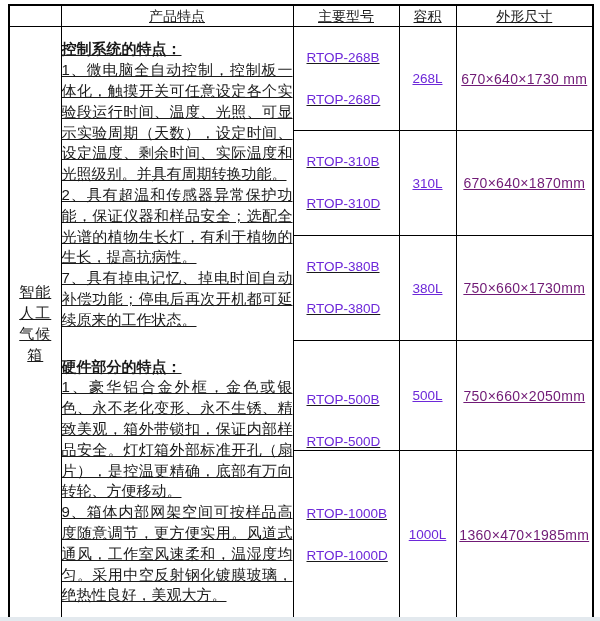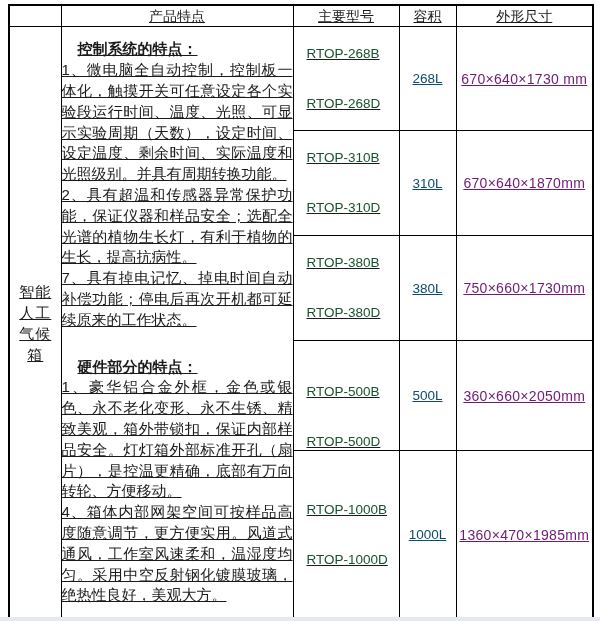--- a/index.html
+++ b/index.html
@@ -51,43 +51,43 @@
     letter-spacing: 1px;
     margin-left: 10px;
   }
   td.features-cell {
     vertical-align: top;
     padding: 5px 2px 0 5px;
     font-size: 15px;
     line-height: 20.8px;
   }
   .para { text-align: justify; }
-  .sec-title { font-weight: bold; text-align: left; margin-left: 16px; }
+  .sec-title { font-weight: bold; text-align: left; }
   .sec-gap { height: 26px; }
 
   .model-stack {
     display: flex;
     flex-direction: column;
     justify-content: center;
-    gap: 34px;
+    gap: 26px;
     padding-left: 13px;
     box-sizing: border-box;
     font-size: 13.5px;
     line-height: 16px;
-    color: #14532d;
+    color: #6d28d9;
   }
   .model-stack.h-a { height: 102px; }
   .model-stack.h-b { height: 103px; }
   .model-stack.h-c { height: 108px; justify-content: flex-end; }
   .model-stack.h-d { height: 167px; }
 
   td.cap-cell {
     text-align: center;
     font-size: 13.5px;
-    color: #0c4a6e;
+    color: #6d28d9;
   }
   td.dim-cell {
     text-align: center;
     font-size: 14px;
     color: #701a75;
     letter-spacing: 0.3px;
   }
   .bottom-strip {
     position: absolute;
     left: 0;
@@ -126,21 +126,21 @@
       <div>箱</div>
     </td>
     <td class="features-cell" rowspan="5">
       <div class="para sec-title">控制系统的特点：</div>
       <div class="para">1、微电脑全自动控制，控制板一体化，触摸开关可任意设定各个实验段运行时间、温度、光照、可显示实验周期（天数），设定时间、设定温度、剩余时间、实际温度和光照级别。并具有周期转换功能。</div>
       <div class="para">2、具有超温和传感器异常保护功能，保证仪器和样品安全；选配全光谱的植物生长灯，有利于植物的生长，提高抗病性。</div>
       <div class="para">7、具有掉电记忆、掉电时间自动补偿功能；停电后再次开机都可延续原来的工作状态。</div>
       <div class="sec-gap"></div>
       <div class="para sec-title">硬件部分的特点：</div>
       <div class="para">1、豪华铝合金外框，金色或银色、永不老化变形、永不生锈、精致美观，箱外带锁扣，保证内部样品安全。灯灯箱外部标准开孔（扇片），是控温更精确，底部有万向转轮、方便移动。</div>
-      <div class="para">4、箱体内部网架空间可按样品高度随意调节，更方便实用。风道式通风，工作室风速柔和，温湿度均匀。采用中空反射钢化镀膜玻璃，绝热性良好，美观大方。</div>
+      <div class="para">9、箱体内部网架空间可按样品高度随意调节，更方便实用。风道式通风，工作室风速柔和，温湿度均匀。采用中空反射钢化镀膜玻璃，绝热性良好，美观大方。</div>
     </td>
     <td>
       <div class="model-stack h-a">
         <span>RTOP-268B</span>
         <span>RTOP-268D</span>
       </div>
     </td>
     <td class="cap-cell">268L</td>
     <td class="dim-cell">670×640×1730 mm</td>
   </tr>
@@ -168,21 +168,21 @@
   </tr>
 
   <tr class="r3">
     <td>
       <div class="model-stack h-c">
         <span>RTOP-500B</span>
         <span>RTOP-500D</span>
       </div>
     </td>
     <td class="cap-cell">500L</td>
-    <td class="dim-cell">360×660×2050mm</td>
+    <td class="dim-cell">750×660×2050mm</td>
   </tr>
 
   <tr class="r4">
     <td>
       <div class="model-stack h-d">
         <span>RTOP-1000B</span>
         <span>RTOP-1000D</span>
       </div>
     </td>
     <td class="cap-cell">1000L</td>

